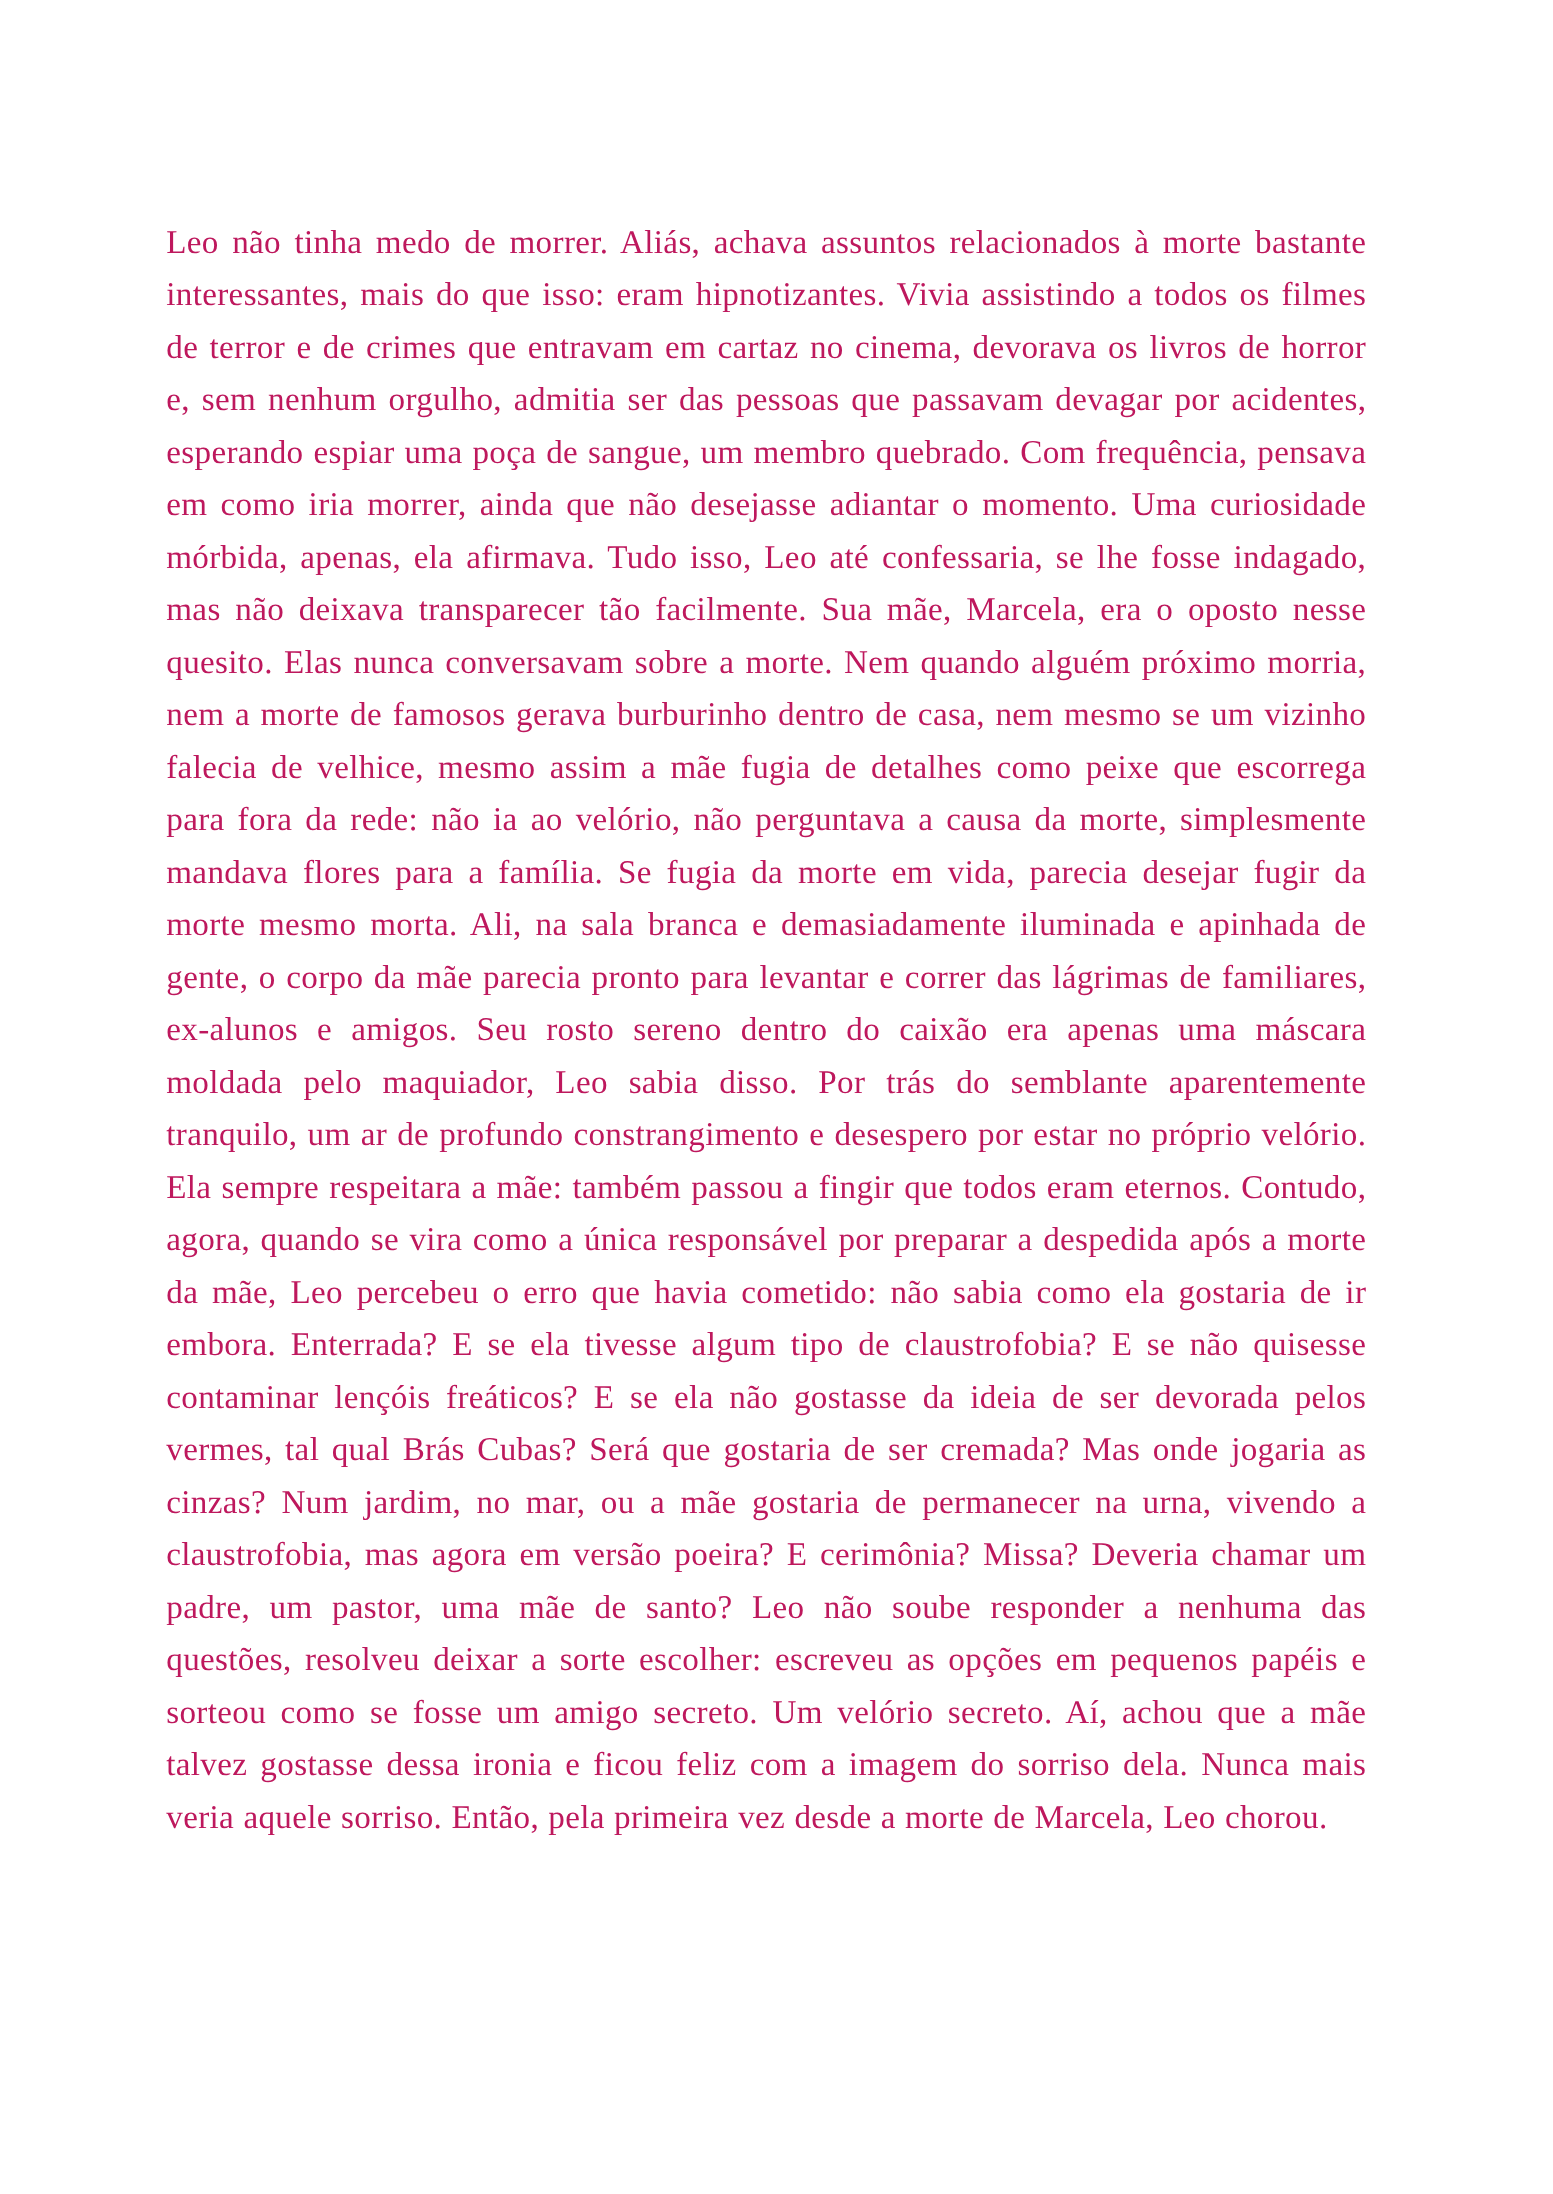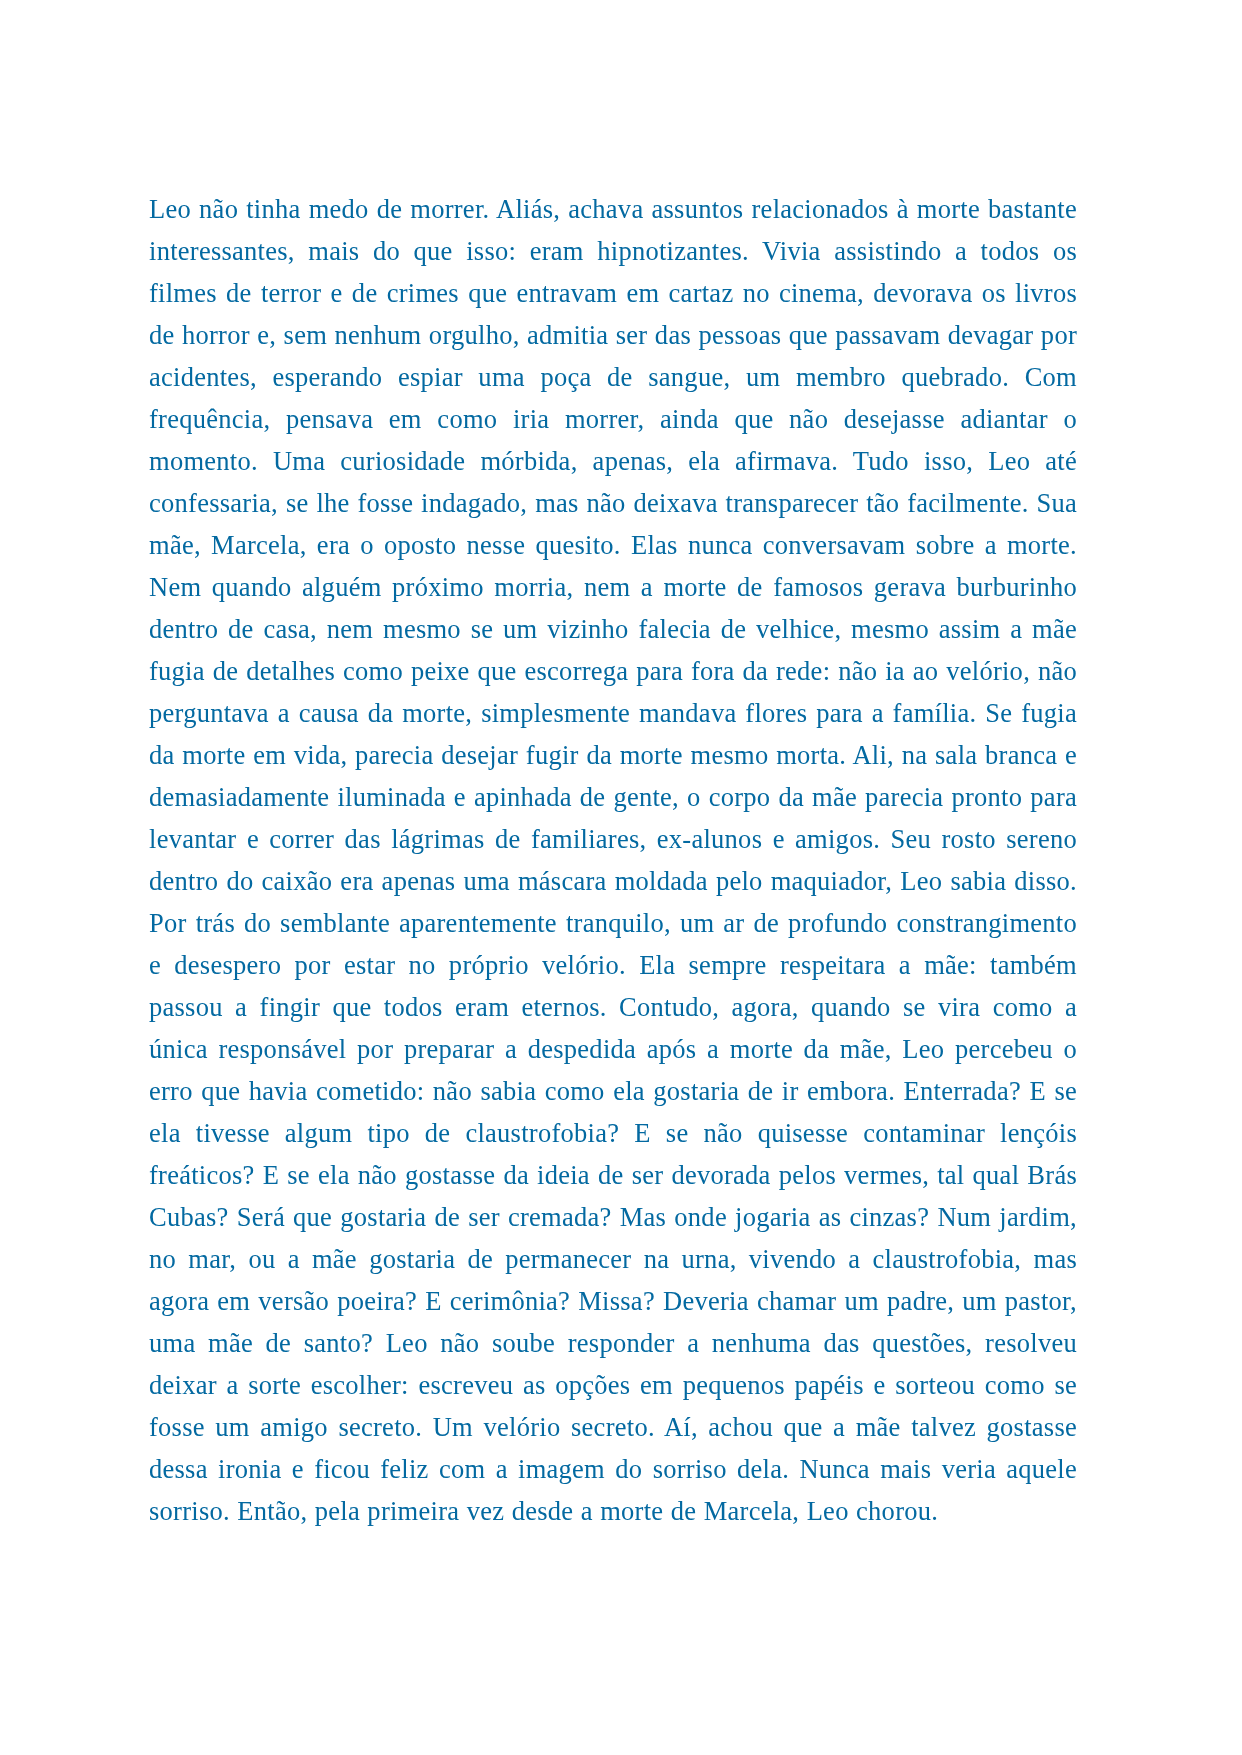--- a/index.html
+++ b/index.html
@@ -15,25 +15,25 @@
     overflow: hidden;
     box-sizing: border-box;
   }
   .text-block {
     position: absolute;
     left: 133px;
     top: 172px;
     width: 960px;
   }
   .body-paragraph {
-    margin: 16px;
+    margin: 0;
     font-family: "Liberation Serif", "DejaVu Serif", serif;
     font-size: 26.5px;
     line-height: 42px;
-    color: #0369a1;
+    color: #be185d;
     text-align: justify;
     text-justify: inter-word;
     hyphens: none;
     -webkit-hyphens: none;
     word-spacing: 0.02em;
     letter-spacing: 0.01em;
     text-indent: 0;
   }
 </style>
 </head>

